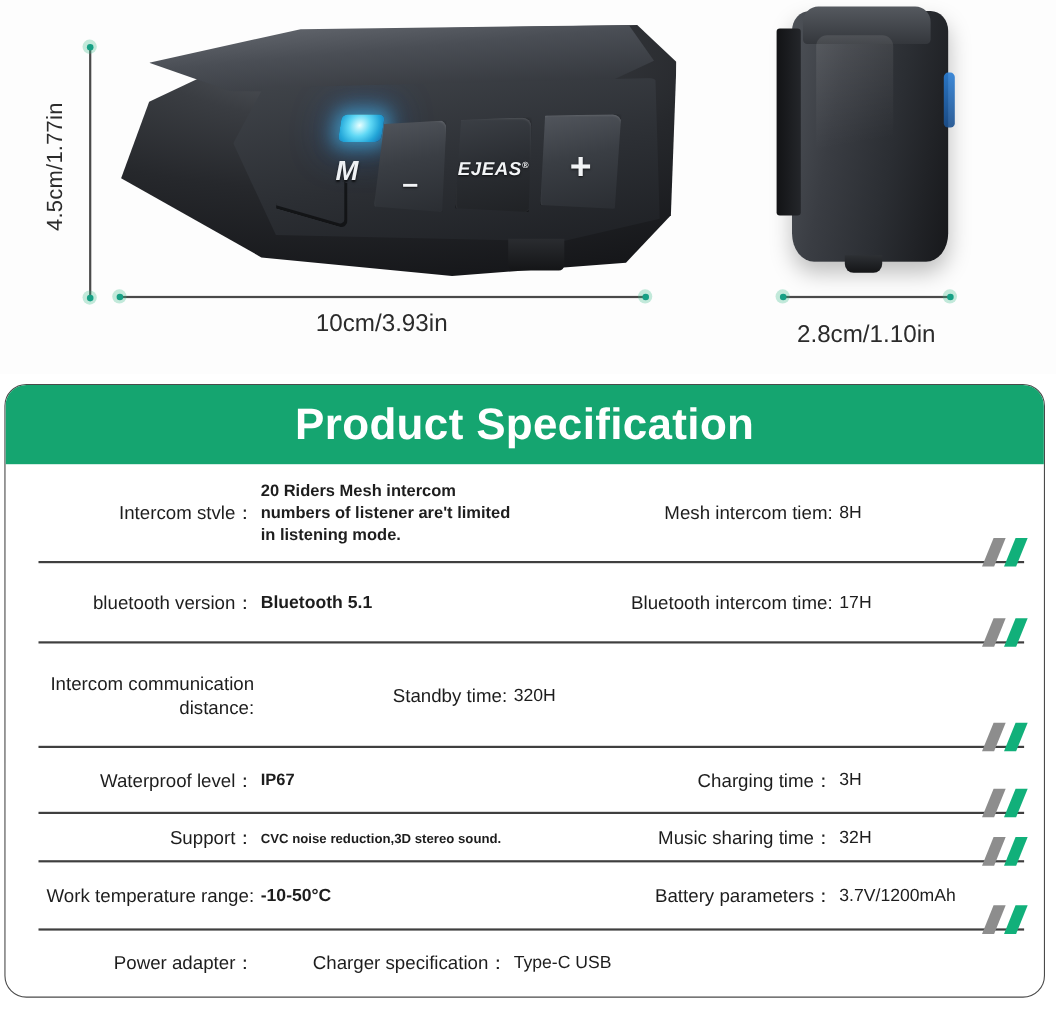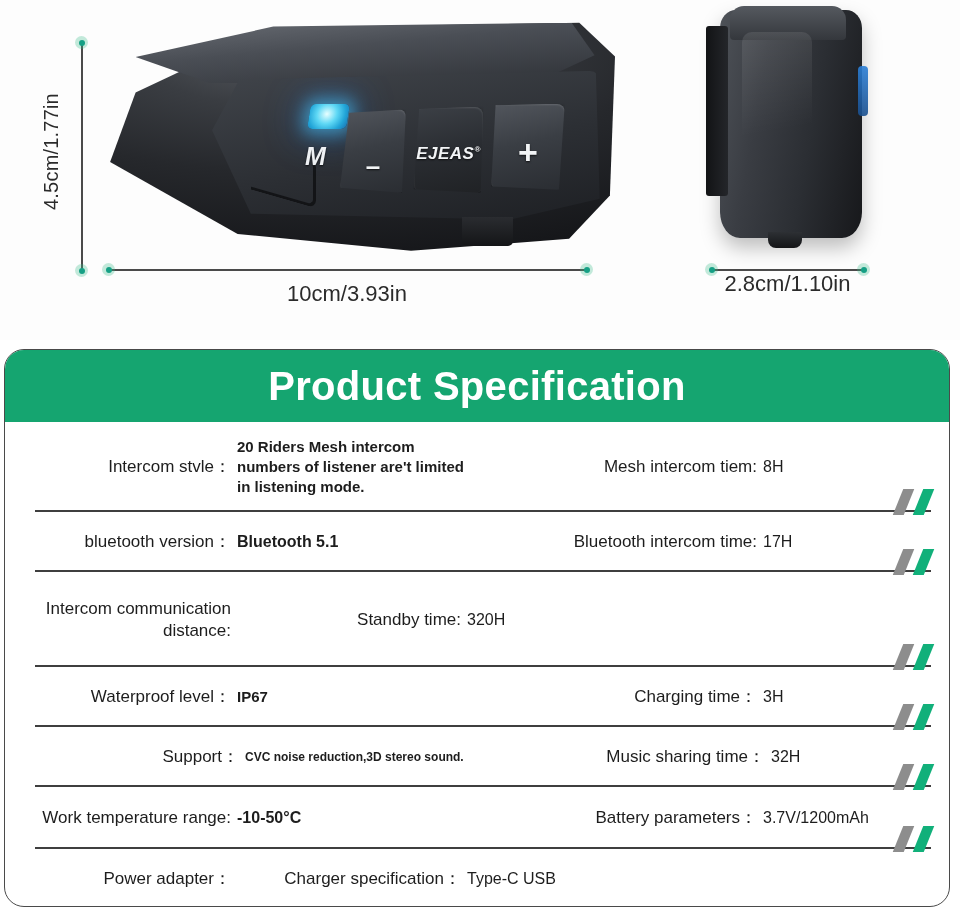--- a/index.html
+++ b/index.html
@@ -82,21 +82,21 @@
   #dim-h2-line {
     position: absolute;
     left: 711px; top: 269px;
     width: 152px; height: 1.6px;
     background: #4a4a4a;
   }
   #dot-h2-left  { left: 705px; top: 263px; }
   #dot-h2-right { left: 857px; top: 263px; }
   #dim-h2-label {
     position: absolute;
-    left: 700px; top: 271px;
+    left: 700px; top: 291px;
     width: 175px;
     text-align: center;
     font-size: 22px;
     color: #2b2b2b;
     white-space: nowrap;
   }
 
   
   #device-front {
     position: absolute;
@@ -340,24 +340,24 @@
   .cell-value.small { font-size: 12.2px; line-height: 1.42; }
 
   
   .colA { width: 206px; }     
   .colB { width: 296px; font-weight: bold; }     
   .colC { width: 230px; }     
   .colD { width: 170px; }     
 
   
   #row-0 { height: 90px; }
-  #row-1 { height: 60px; }
+  #row-1 { height: 73px; }
   #row-2 { height: 95px; }
   #row-3 { height: 60px; }
-  #row-4 { height: 60px; justify-content: center; }
+  #row-4 { height: 44px; }
   #row-5 { height: 62px; }
   #row-6 { height: 60px; }
 </style>
 </head>
 <body>
 
 <div id="product-area">
 
   <div id="device-front">
     <div class="dev-shell"></div>

